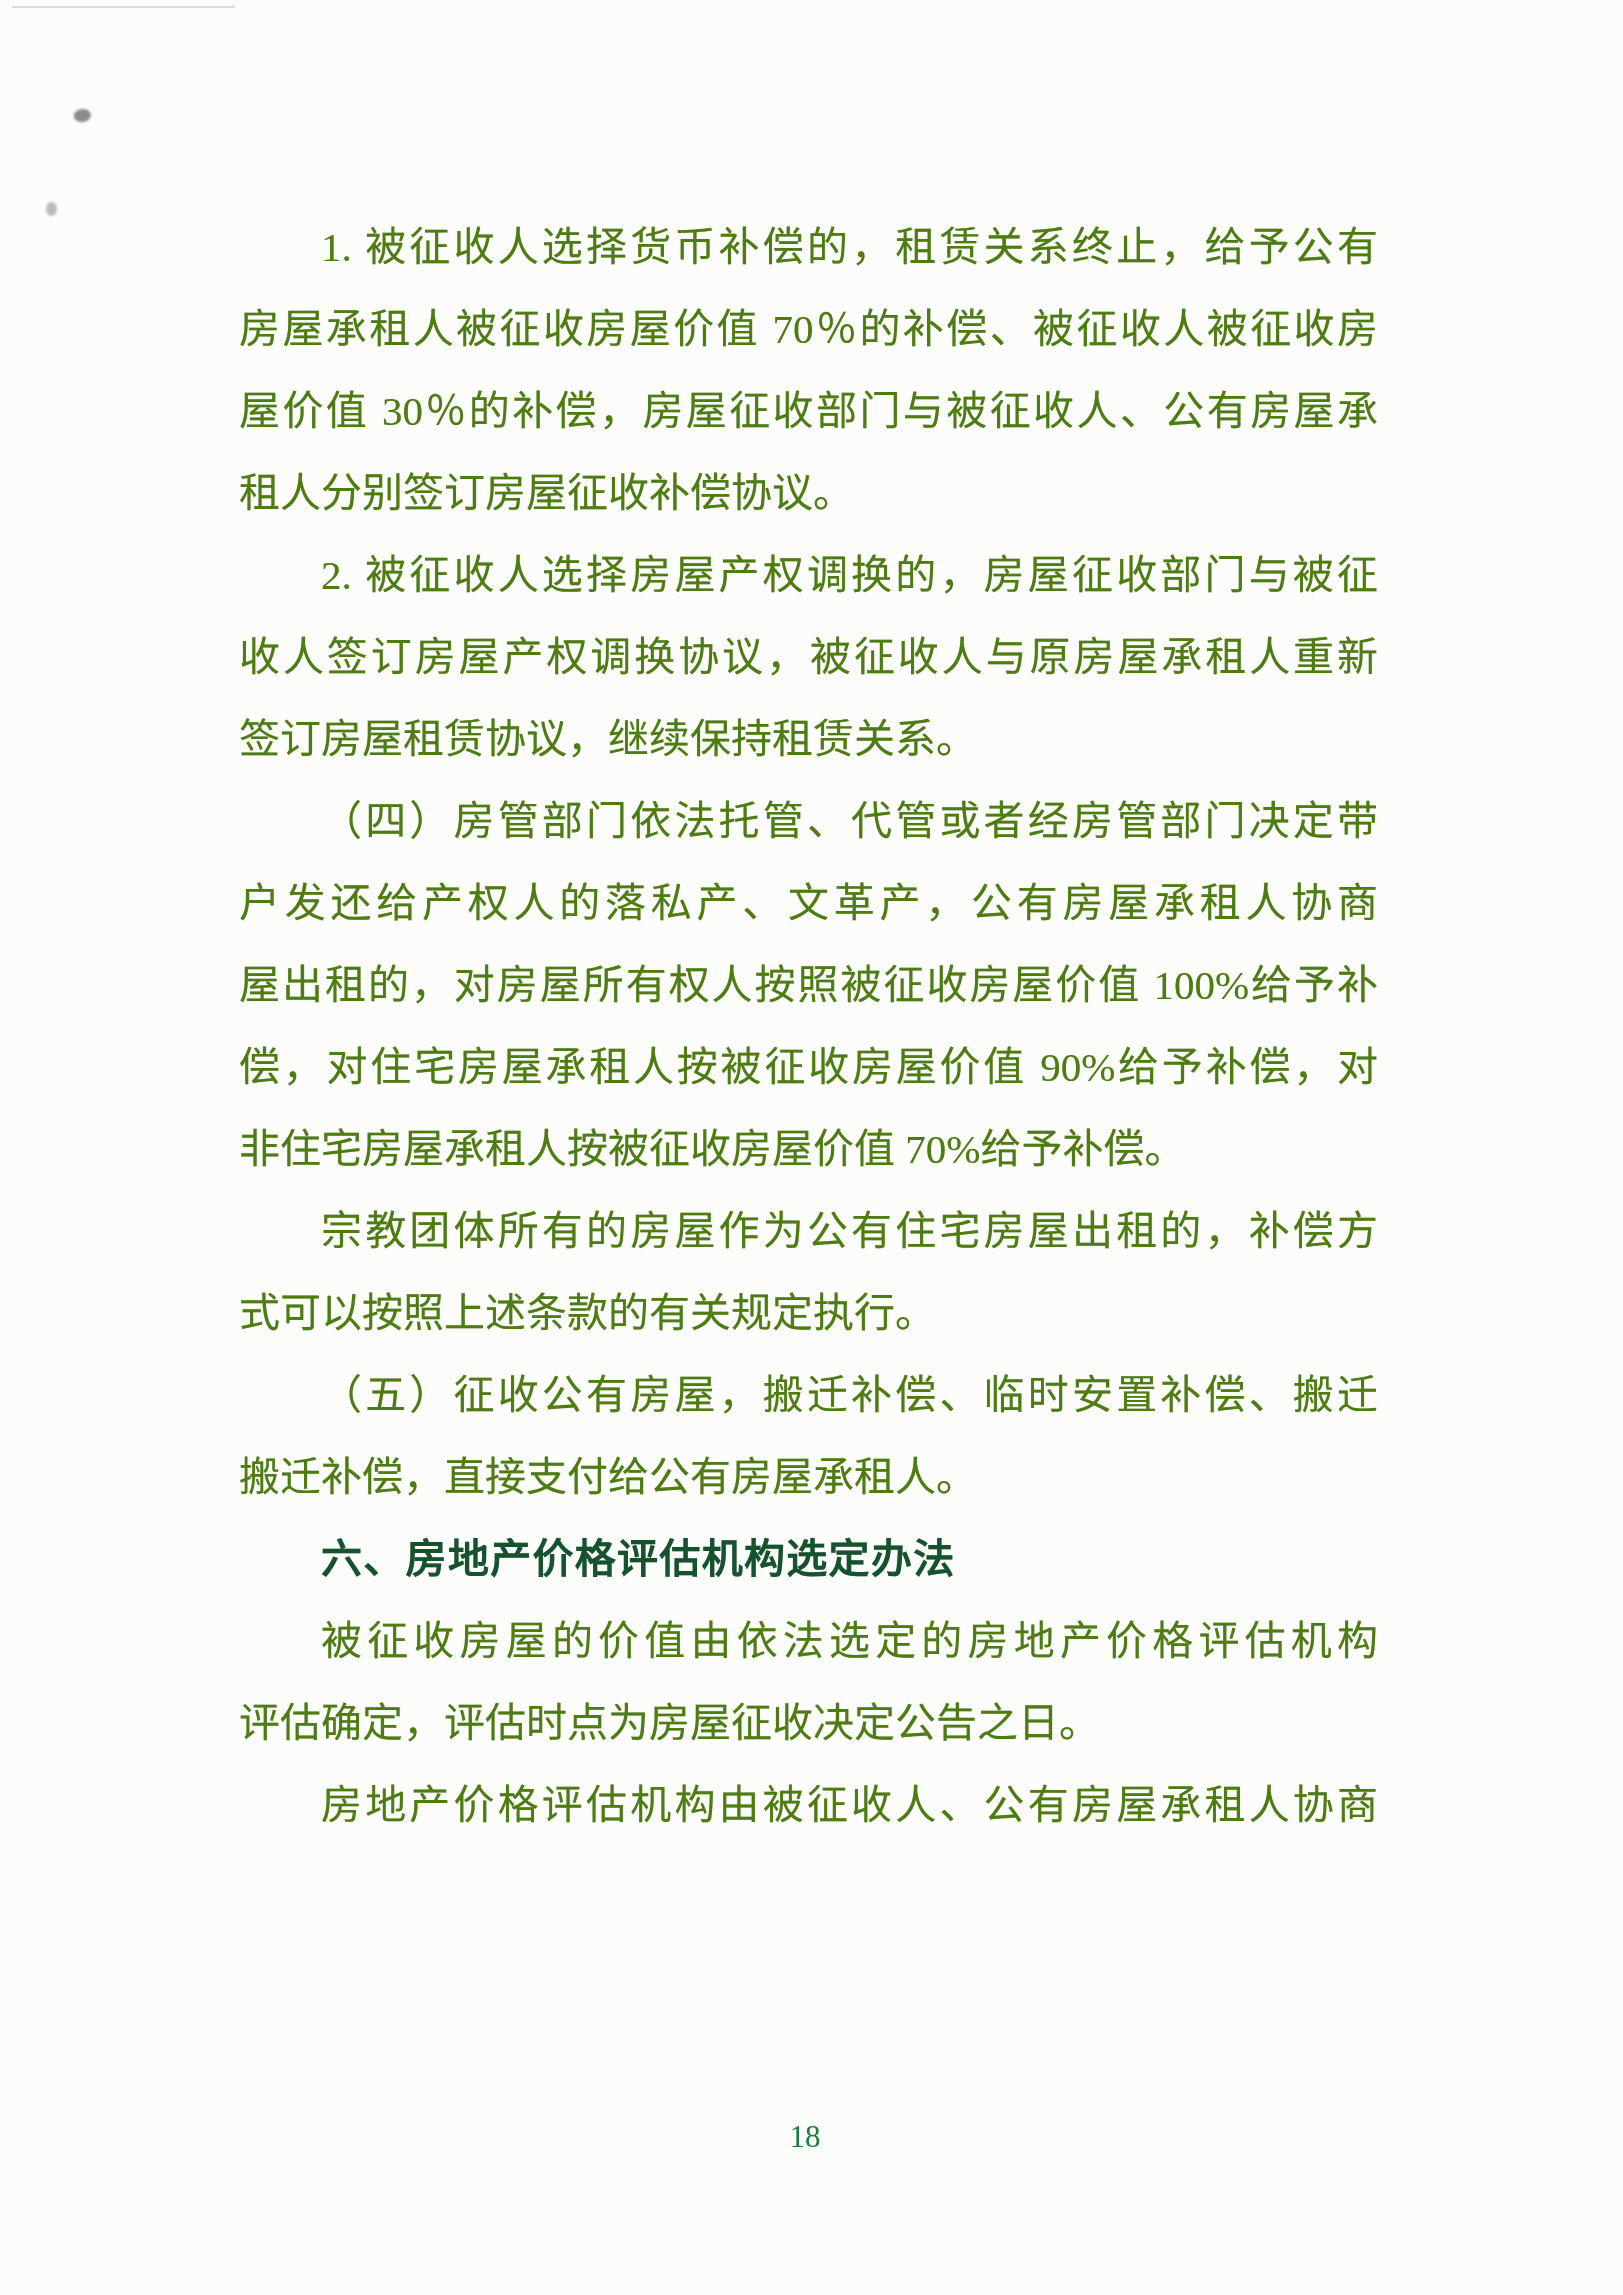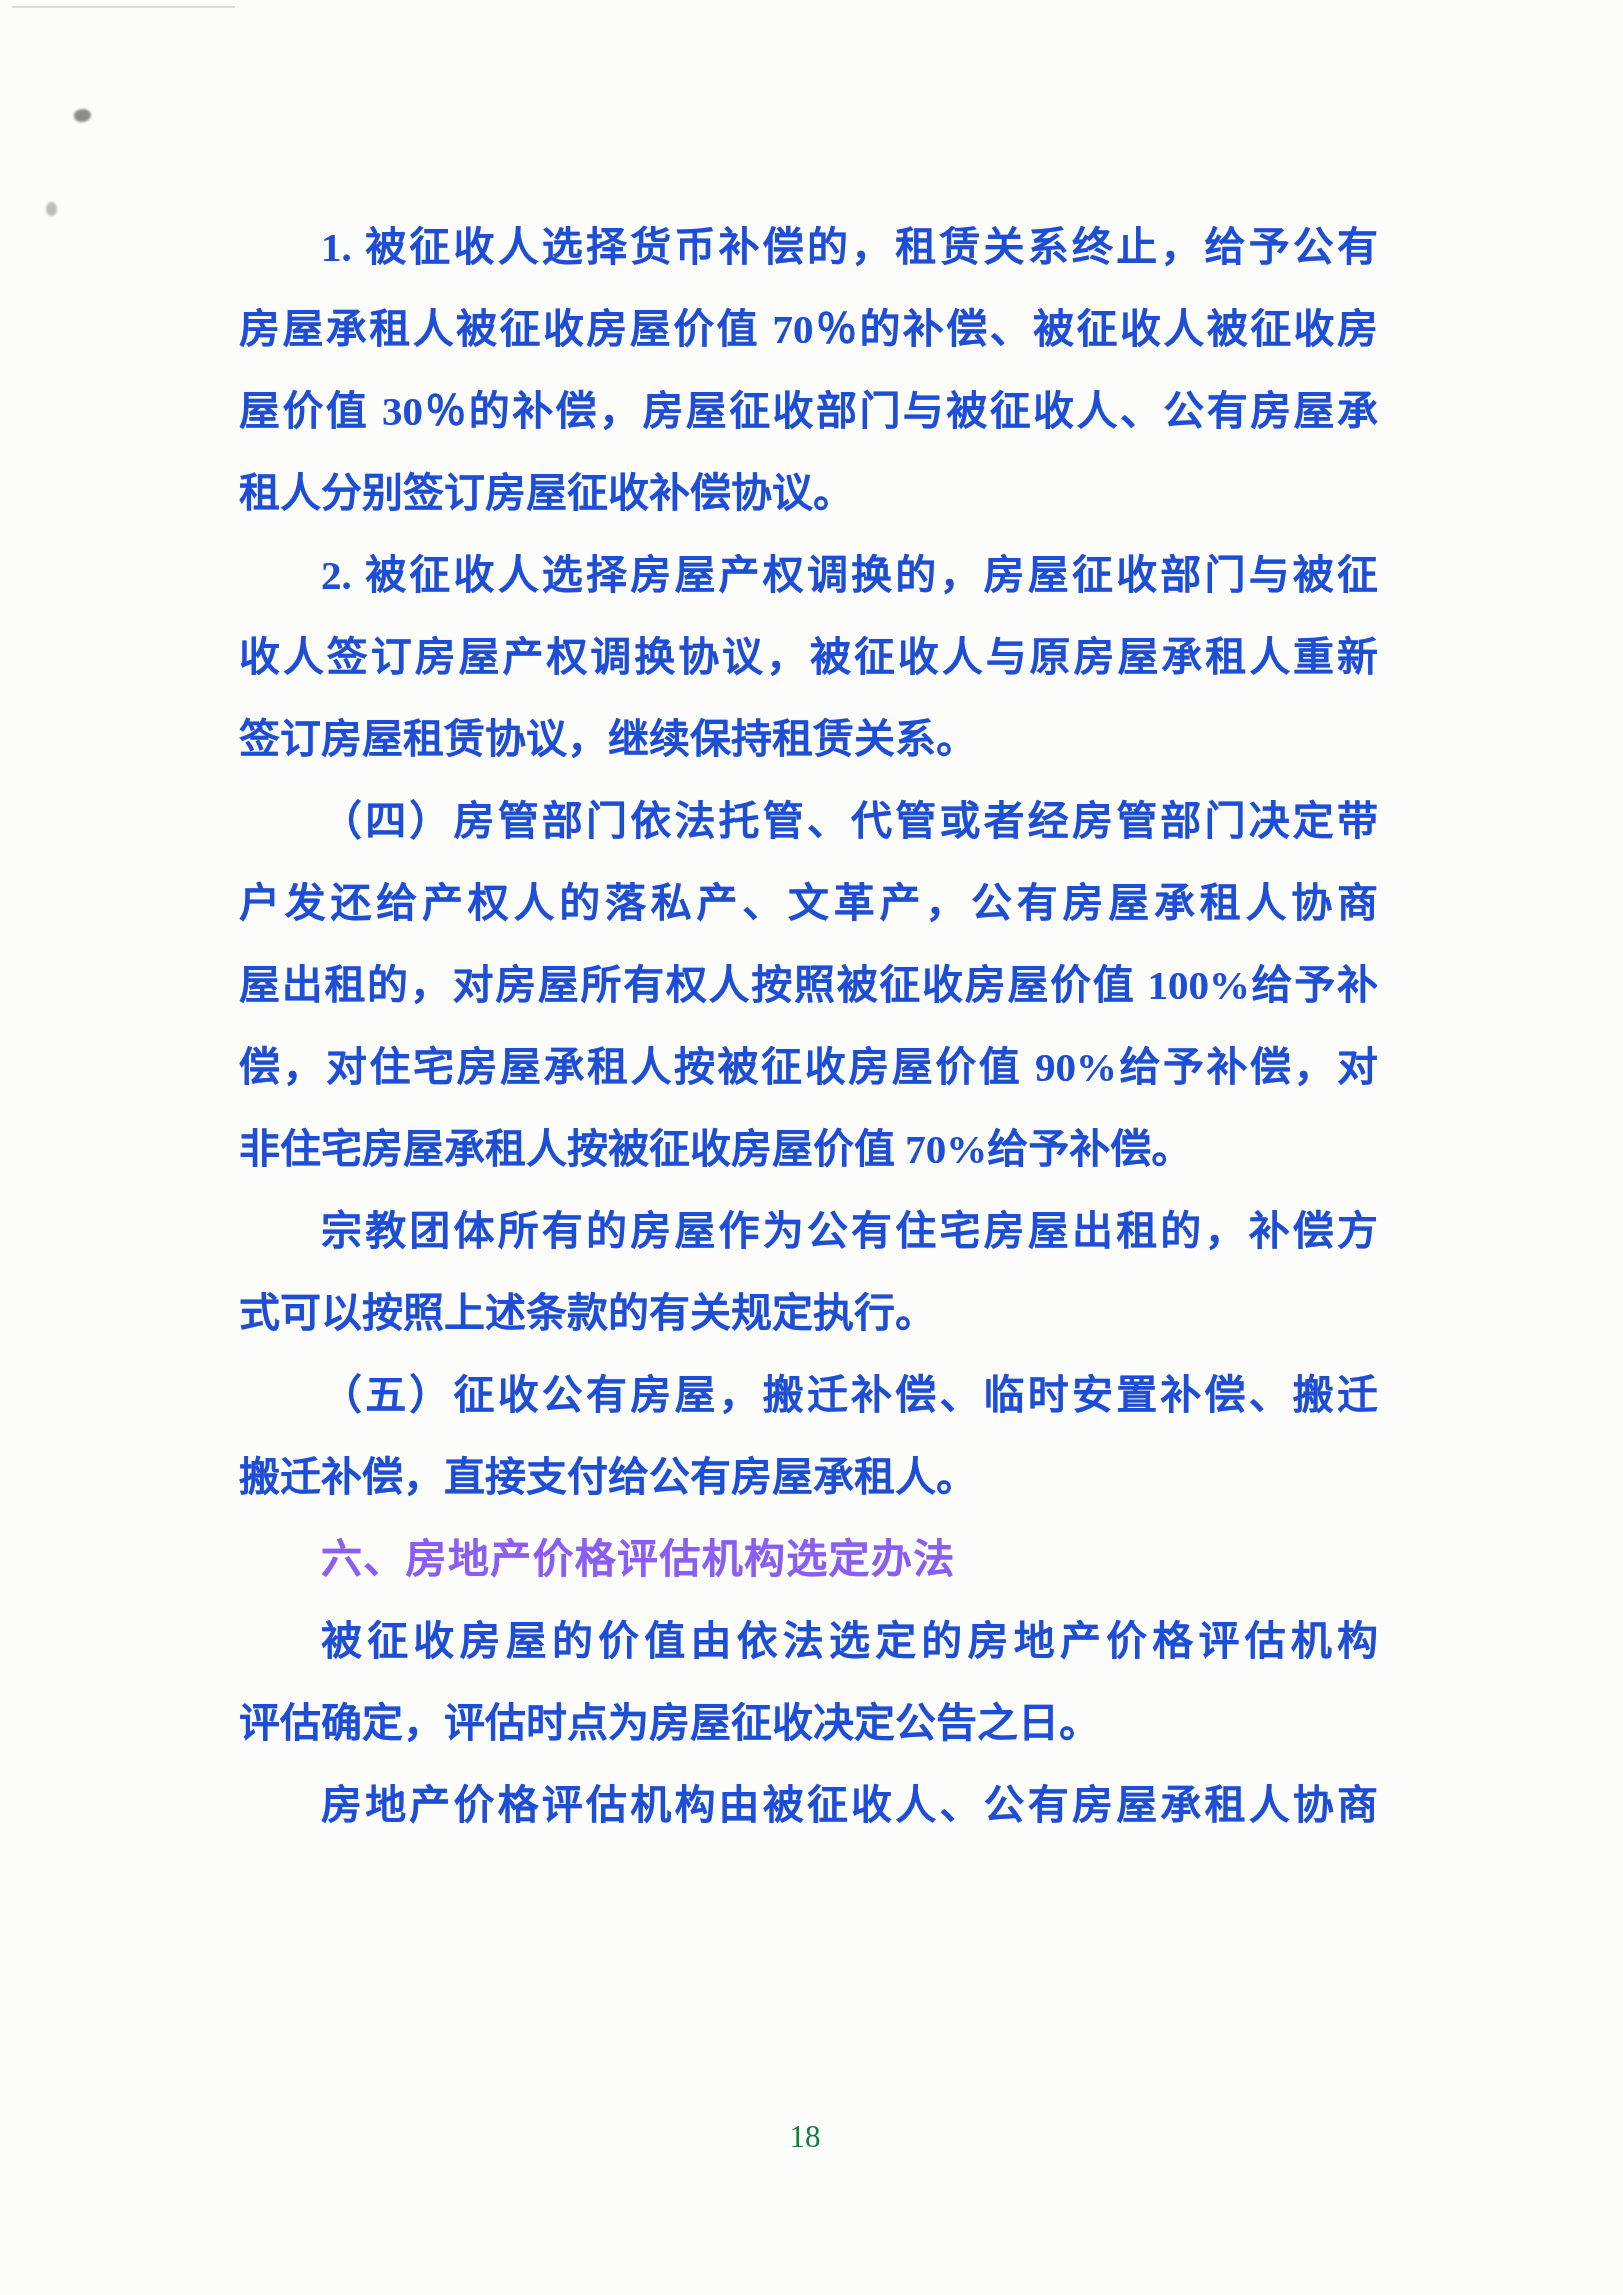--- a/index.html
+++ b/index.html
@@ -18,40 +18,39 @@
     position: absolute;
     left: 239px;
     top: 206px;
     width: 1139px;
   }
   .para-line {
     font-family: "Liberation Serif", "DejaVu Serif", serif;
     font-size: 41px;
     line-height: 82px;
     height: 82px;
-    color: #1d4ed8;
+    color: #4d7c0f;
     text-align: justify;
     text-align-last: justify;
     text-shadow: 0 0 0.7px rgba(70,70,70,0.35);
     white-space: normal;
-    font-weight: bold;
   }
   .para-line.last {
     text-align-last: left;
   }
   .para-line.indent {
     text-indent: 82px;
   }
   .heading-line {
     font-family: "Liberation Sans", "DejaVu Sans", sans-serif;
     font-weight: 700;
     font-size: 41px;
     line-height: 82px;
     height: 82px;
-    color: #8b5cf6;
+    color: #14532d;
     letter-spacing: 1.3px;
     text-indent: 82px;
     text-align: left;
     text-shadow: 0 0 0.7px rgba(45,45,45,0.4);
   }
   .page-number {
     position: absolute;
     left: 0;
     right: 13px;
     top: 2119px;

